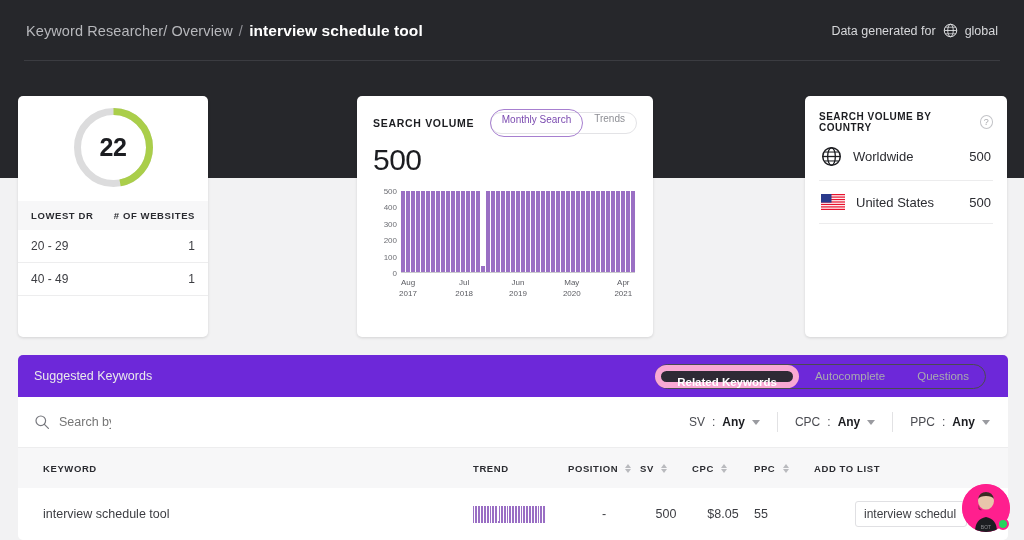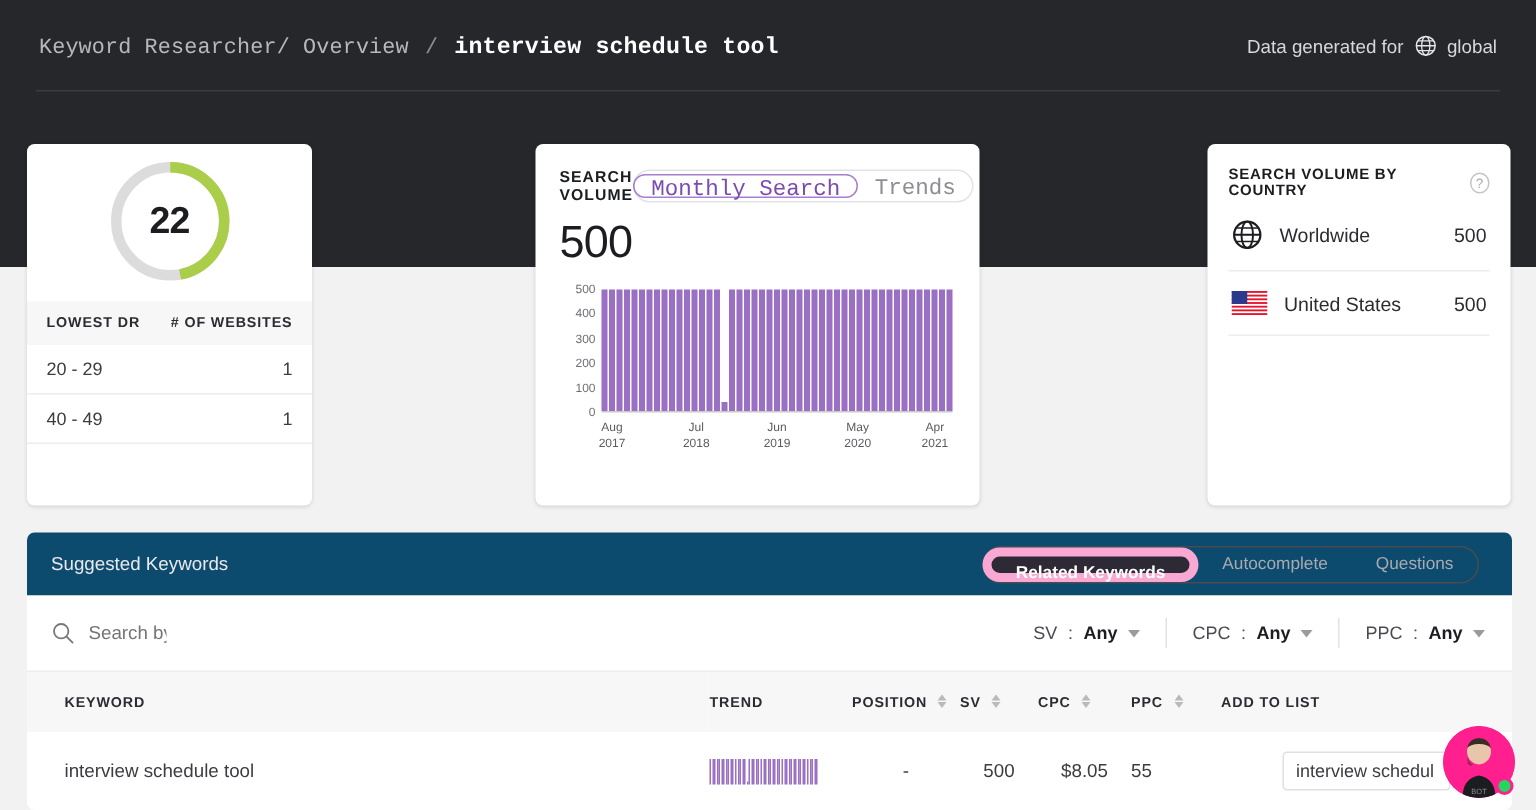--- a/index.html
+++ b/index.html
@@ -18,21 +18,21 @@
   }
   .topbar {
     position: absolute; left: 0; top: 0; width: 1024px; height: 61px;
     display: flex; align-items: center; justify-content: space-between;
     padding: 0 26px;
   }
   .topbar::after {
     content: ""; position: absolute; left: 24px; right: 24px; bottom: 0;
     height: 1px; background: #3b3c41;
   }
-  .breadcrumb { font-size: 14.5px; color: #b7b8bc; letter-spacing: .1px; white-space: nowrap; font-family: Liberation Mono, monospace; }
+  .breadcrumb { font-size: 14.5px; color: #b7b8bc; letter-spacing: .1px; white-space: nowrap; }
   .breadcrumb .crumb { color: #b7b8bc; }
   .breadcrumb .sep { color: #8e8f95; padding: 0 2px; }
   .breadcrumb .current { color: #ffffff; font-weight: bold; font-size: 15.5px; }
 
   .genfor { display: flex; align-items: center; gap: 7px; font-size: 12.5px; color: #d7d8db; }
   .globe-ic { width: 15px; height: 15px; display: block; }
 
   
   .cards { position: absolute; left: 0; top: 96px; width: 1024px; height: 240px; }
   .card {
@@ -66,22 +66,22 @@
 
   
   .sv-card { left: 357px; top: 0; width: 296px; height: 241px; padding: 16px 16px 10px; }
   .sv-head { display: flex; align-items: center; justify-content: space-between; }
   .sv-title { font-size: 10.5px; font-weight: bold; color: #1c1d21; letter-spacing: .7px; }
   .toggle {
     display: flex; align-items: center; border: 1px solid #e3e3e6;
     border-radius: 999px; height: 22px; background: #fff;
   }
   .toggle .seg {
-    font-size: 15px; color: #8d8e94; padding: 0 11px; line-height: 20px; height: 16px;
-    border-radius: 999px; white-space: nowrap; font-family: Liberation Mono, monospace;
+    font-size: 10px; color: #8d8e94; padding: 0 11px; line-height: 20px; height: 28px;
+    border-radius: 999px; white-space: nowrap;
   }
   .toggle .seg.active {
     color: #7b4bb0; border: 1px solid #a77fd0; font-weight: normal;
     margin: -1px 0 -1px -1px; line-height: 20px;
   }
   .sv-big { font-size: 30px; color: #1c1d21; margin-top: 9px; letter-spacing: -.5px; font-weight: normal; }
 
   .chart { position: relative; margin-top: 10px; height: 118px; }
   .chart-plot {
     position: absolute; left: 28px; right: 2px; top: 4px; height: 82px;
@@ -115,21 +115,21 @@
   }
   .cc-row:first-of-type { margin-top: 16px; }
   .cc-row .lbl { flex: 1; }
   .cc-row .val { color: #2b2c31; }
   .flag-us { width: 24px; height: 16px; display: block; }
   .globe-dark { width: 21px; height: 21px; display: block; }
 
   
   .panel { position: absolute; left: 18px; top: 355px; width: 990px; height: 185px; }
   .panel-head {
-    height: 42px; background: #0c4a6e; border-radius: 5px 5px 0 0;
+    height: 42px; background: #6d28d9; border-radius: 5px 5px 0 0;
     display: flex; align-items: center; justify-content: space-between; padding: 0 16px;
   }
   .panel-title { font-size: 12.5px; color: #e9e9eb; }
   .tabs {
     display: flex; align-items: center; border: 1px solid #4a4b51;
     border-radius: 999px; height: 25px; margin-right: 6px;
   }
   .tab {
     font-size: 11.5px; color: #a9aaaf; padding: 0 16px; height: 23px; line-height: 23px;
     border-radius: 999px; white-space: nowrap;

